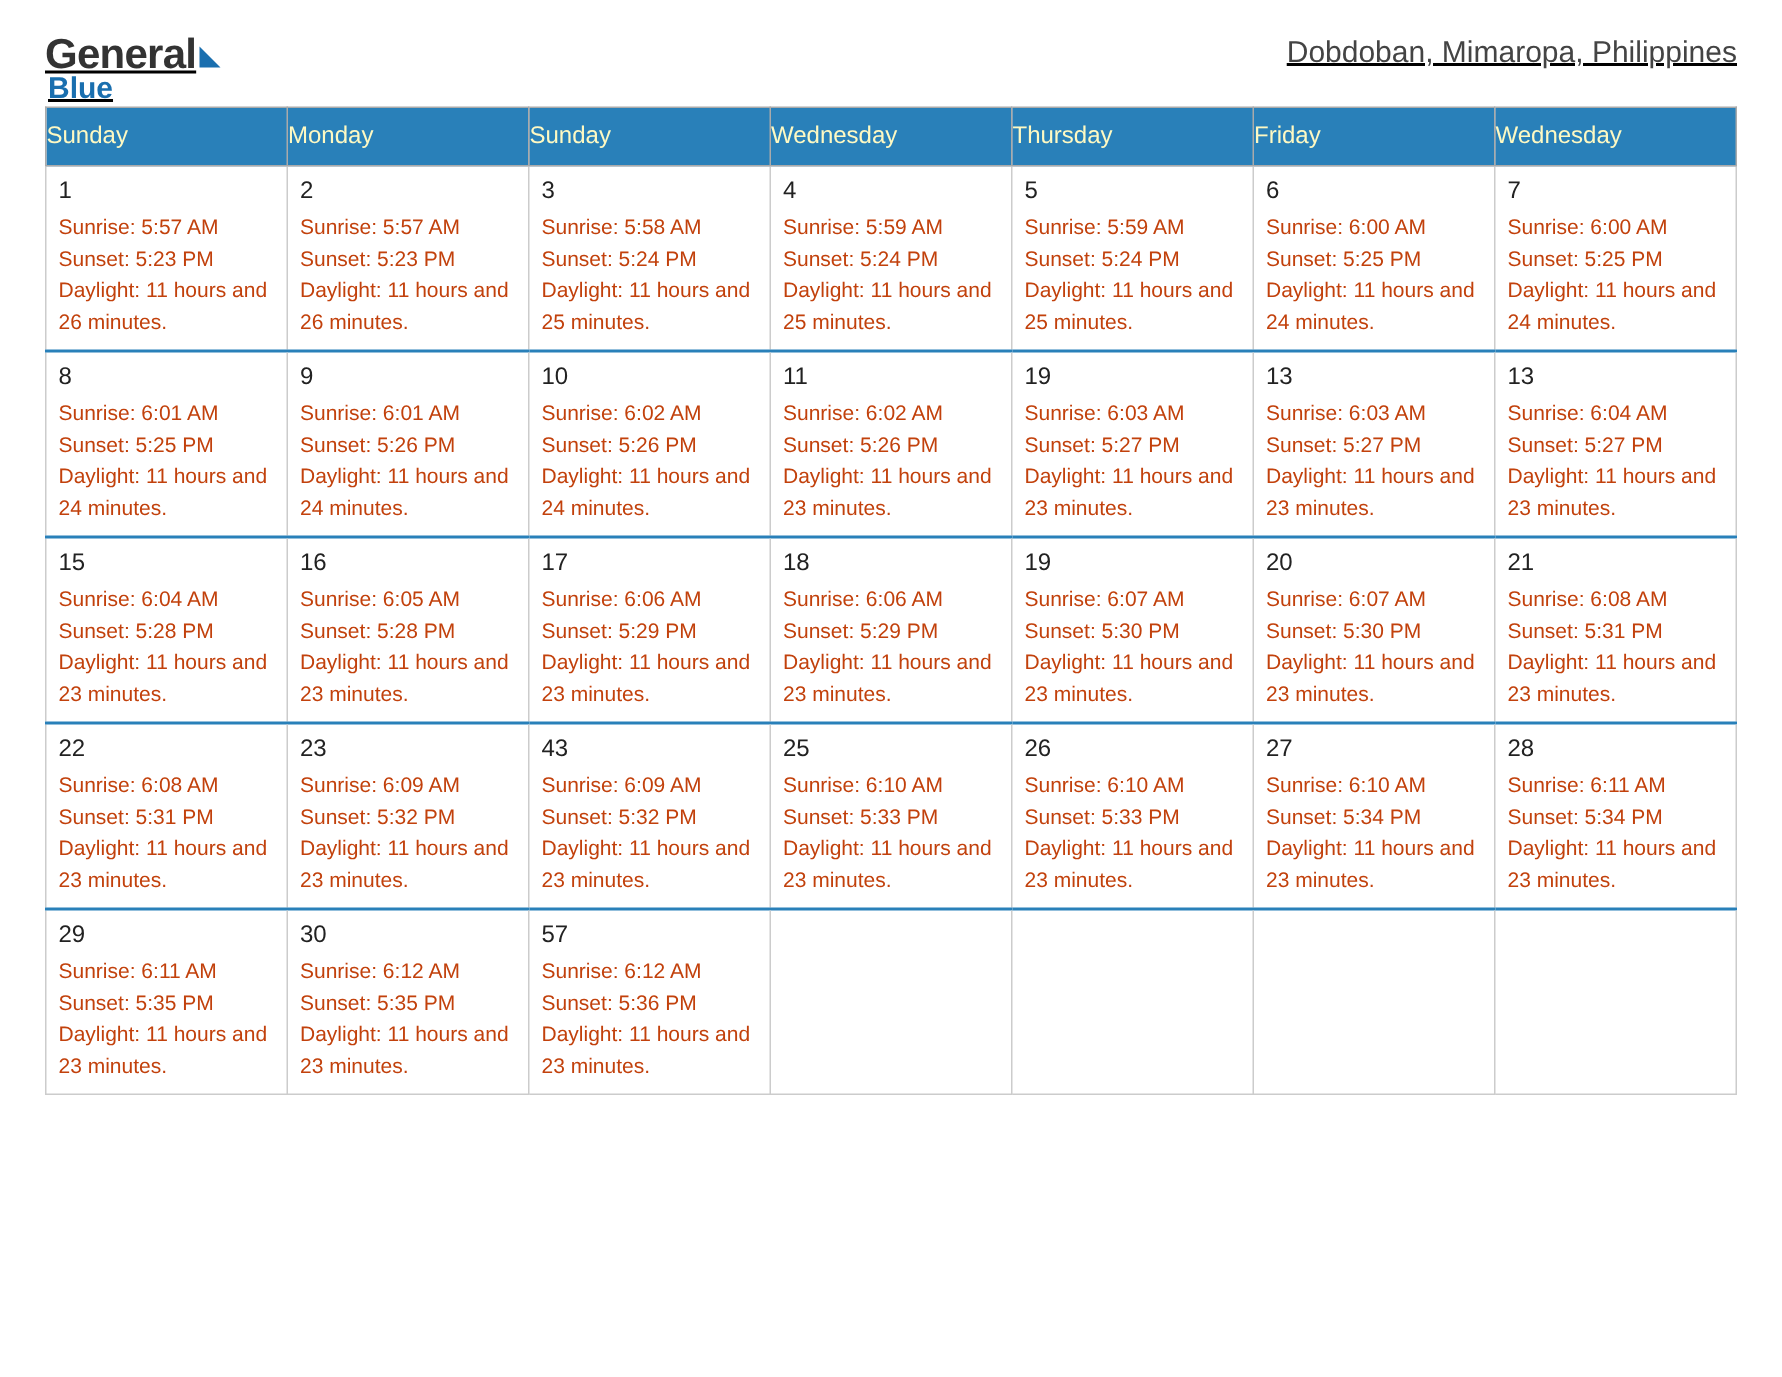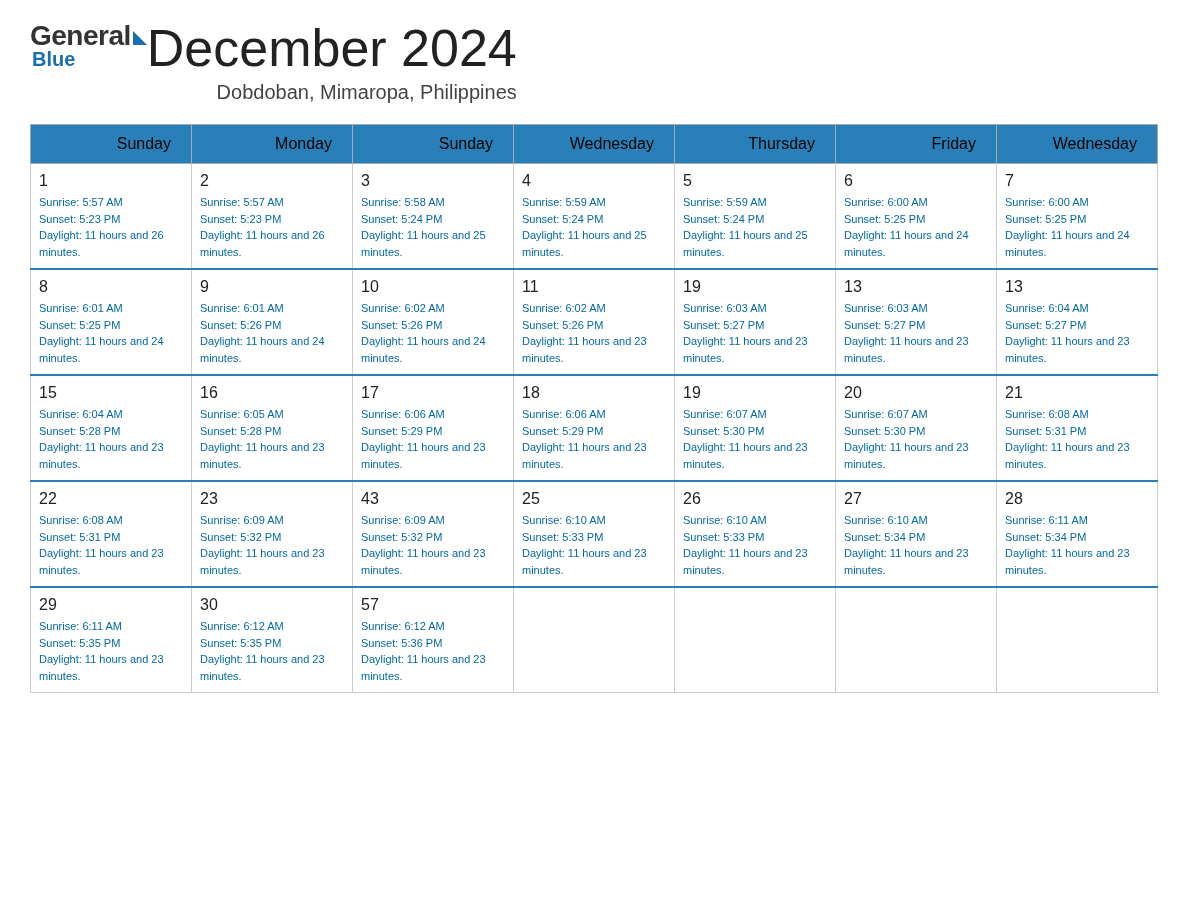--- a/index.html
+++ b/index.html
@@ -5,22 +5,23 @@
     * { margin: 0; padding: 0; box-sizing: border-box; }
     body {
       font-family: Arial, sans-serif;
       background: #fff;
       width: 1188px;
       min-height: 918px;
       padding: 20px 30px;
     }
     .header {
       display: flex;
+      justify-content: space-between;
       align-items: flex-start;
-      margin-bottom: 20px;
+      text-decoration: underline;
     }
     .logo {
       display: flex;
       flex-direction: column;
       align-items: flex-start;
     }
     .logo-top {
       display: flex;
       align-items: center;
     }
@@ -60,65 +61,64 @@
       color: #444;
       margin-top: 4px;
     }
     .calendar {
       width: 100%;
       border-collapse: collapse;
       border: 1px solid #aaa;
     }
     .calendar th {
       background-color: #2980b9;
-      color: #000000;
+      color: #fef9c3;
       font-size: 16px;
       font-weight: normal;
-      padding: 10px 20px;
-      text-align: right;
+      padding: 10px 0;
+      text-align: left;
       border: 1px solid #aaa;
     }
     .calendar td {
       vertical-align: top;
       padding: 8px;
       border: 1px solid #ccc;
       width: calc(100% / 7);
       min-height: 110px;
     }
     .calendar tr:not(:first-child) td {
       border-top: 2px solid #2980b9;
     }
     .day-number {
       font-size: 16px;
       font-weight: normal;
       color: #222;
       margin-bottom: 4px;
     }
     .day-info {
-      font-size: 11px;
-      color: #0369a1;
+      font-size: 14px;
+      color: #c2410c;
       line-height: 1.5;
     }
     .calendar tbody tr td {
       background: #fff;
     }
   </style>
 </head>
 <body>
 
 <div class="header">
   <div class="logo">
     <div class="logo-top">
       <span class="logo-general">General</span>
       <span class="logo-triangle"></span>
     </div>
     <span class="logo-blue">Blue</span>
   </div>
   <div class="title-section">
-    <div class="month-title">December 2024</div>
     <div class="subtitle">Dobdoban, Mimaropa, Philippines</div>
   </div>
 </div>
 
 <table class="calendar">
   <thead>
     <tr>
     <th>Sunday</th>
         <th>Monday</th>
         <th>Sunday</th>

